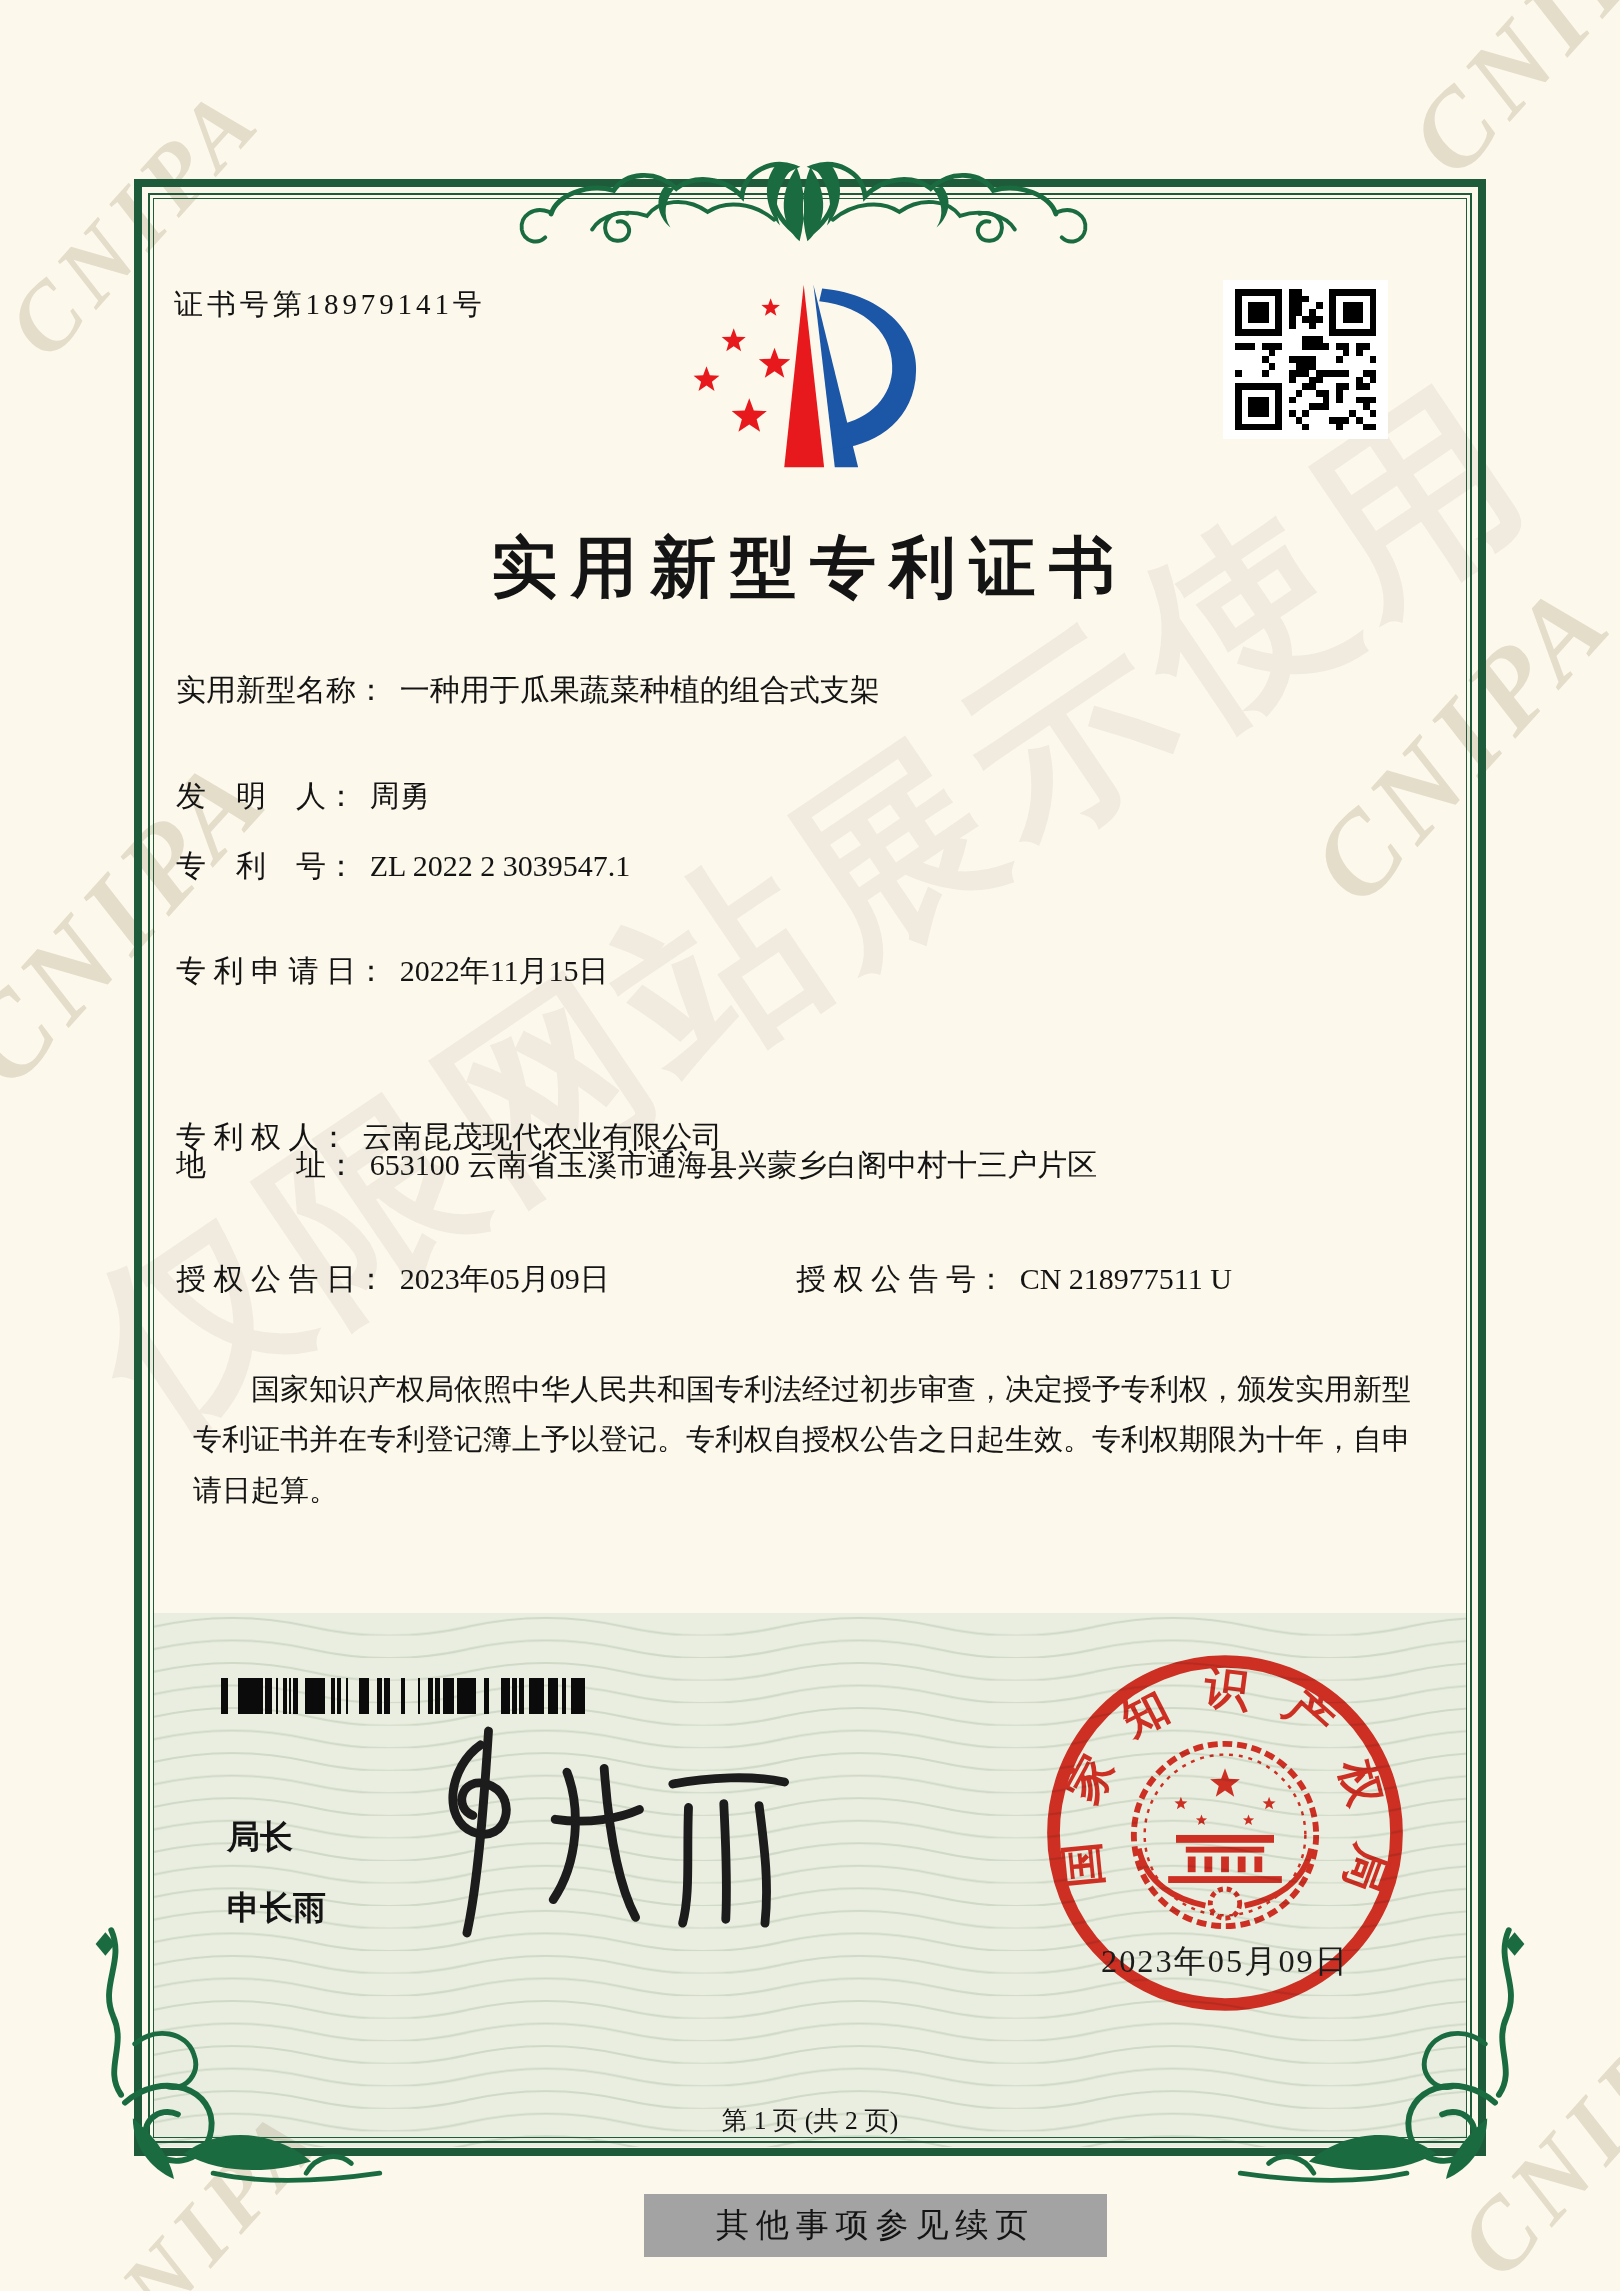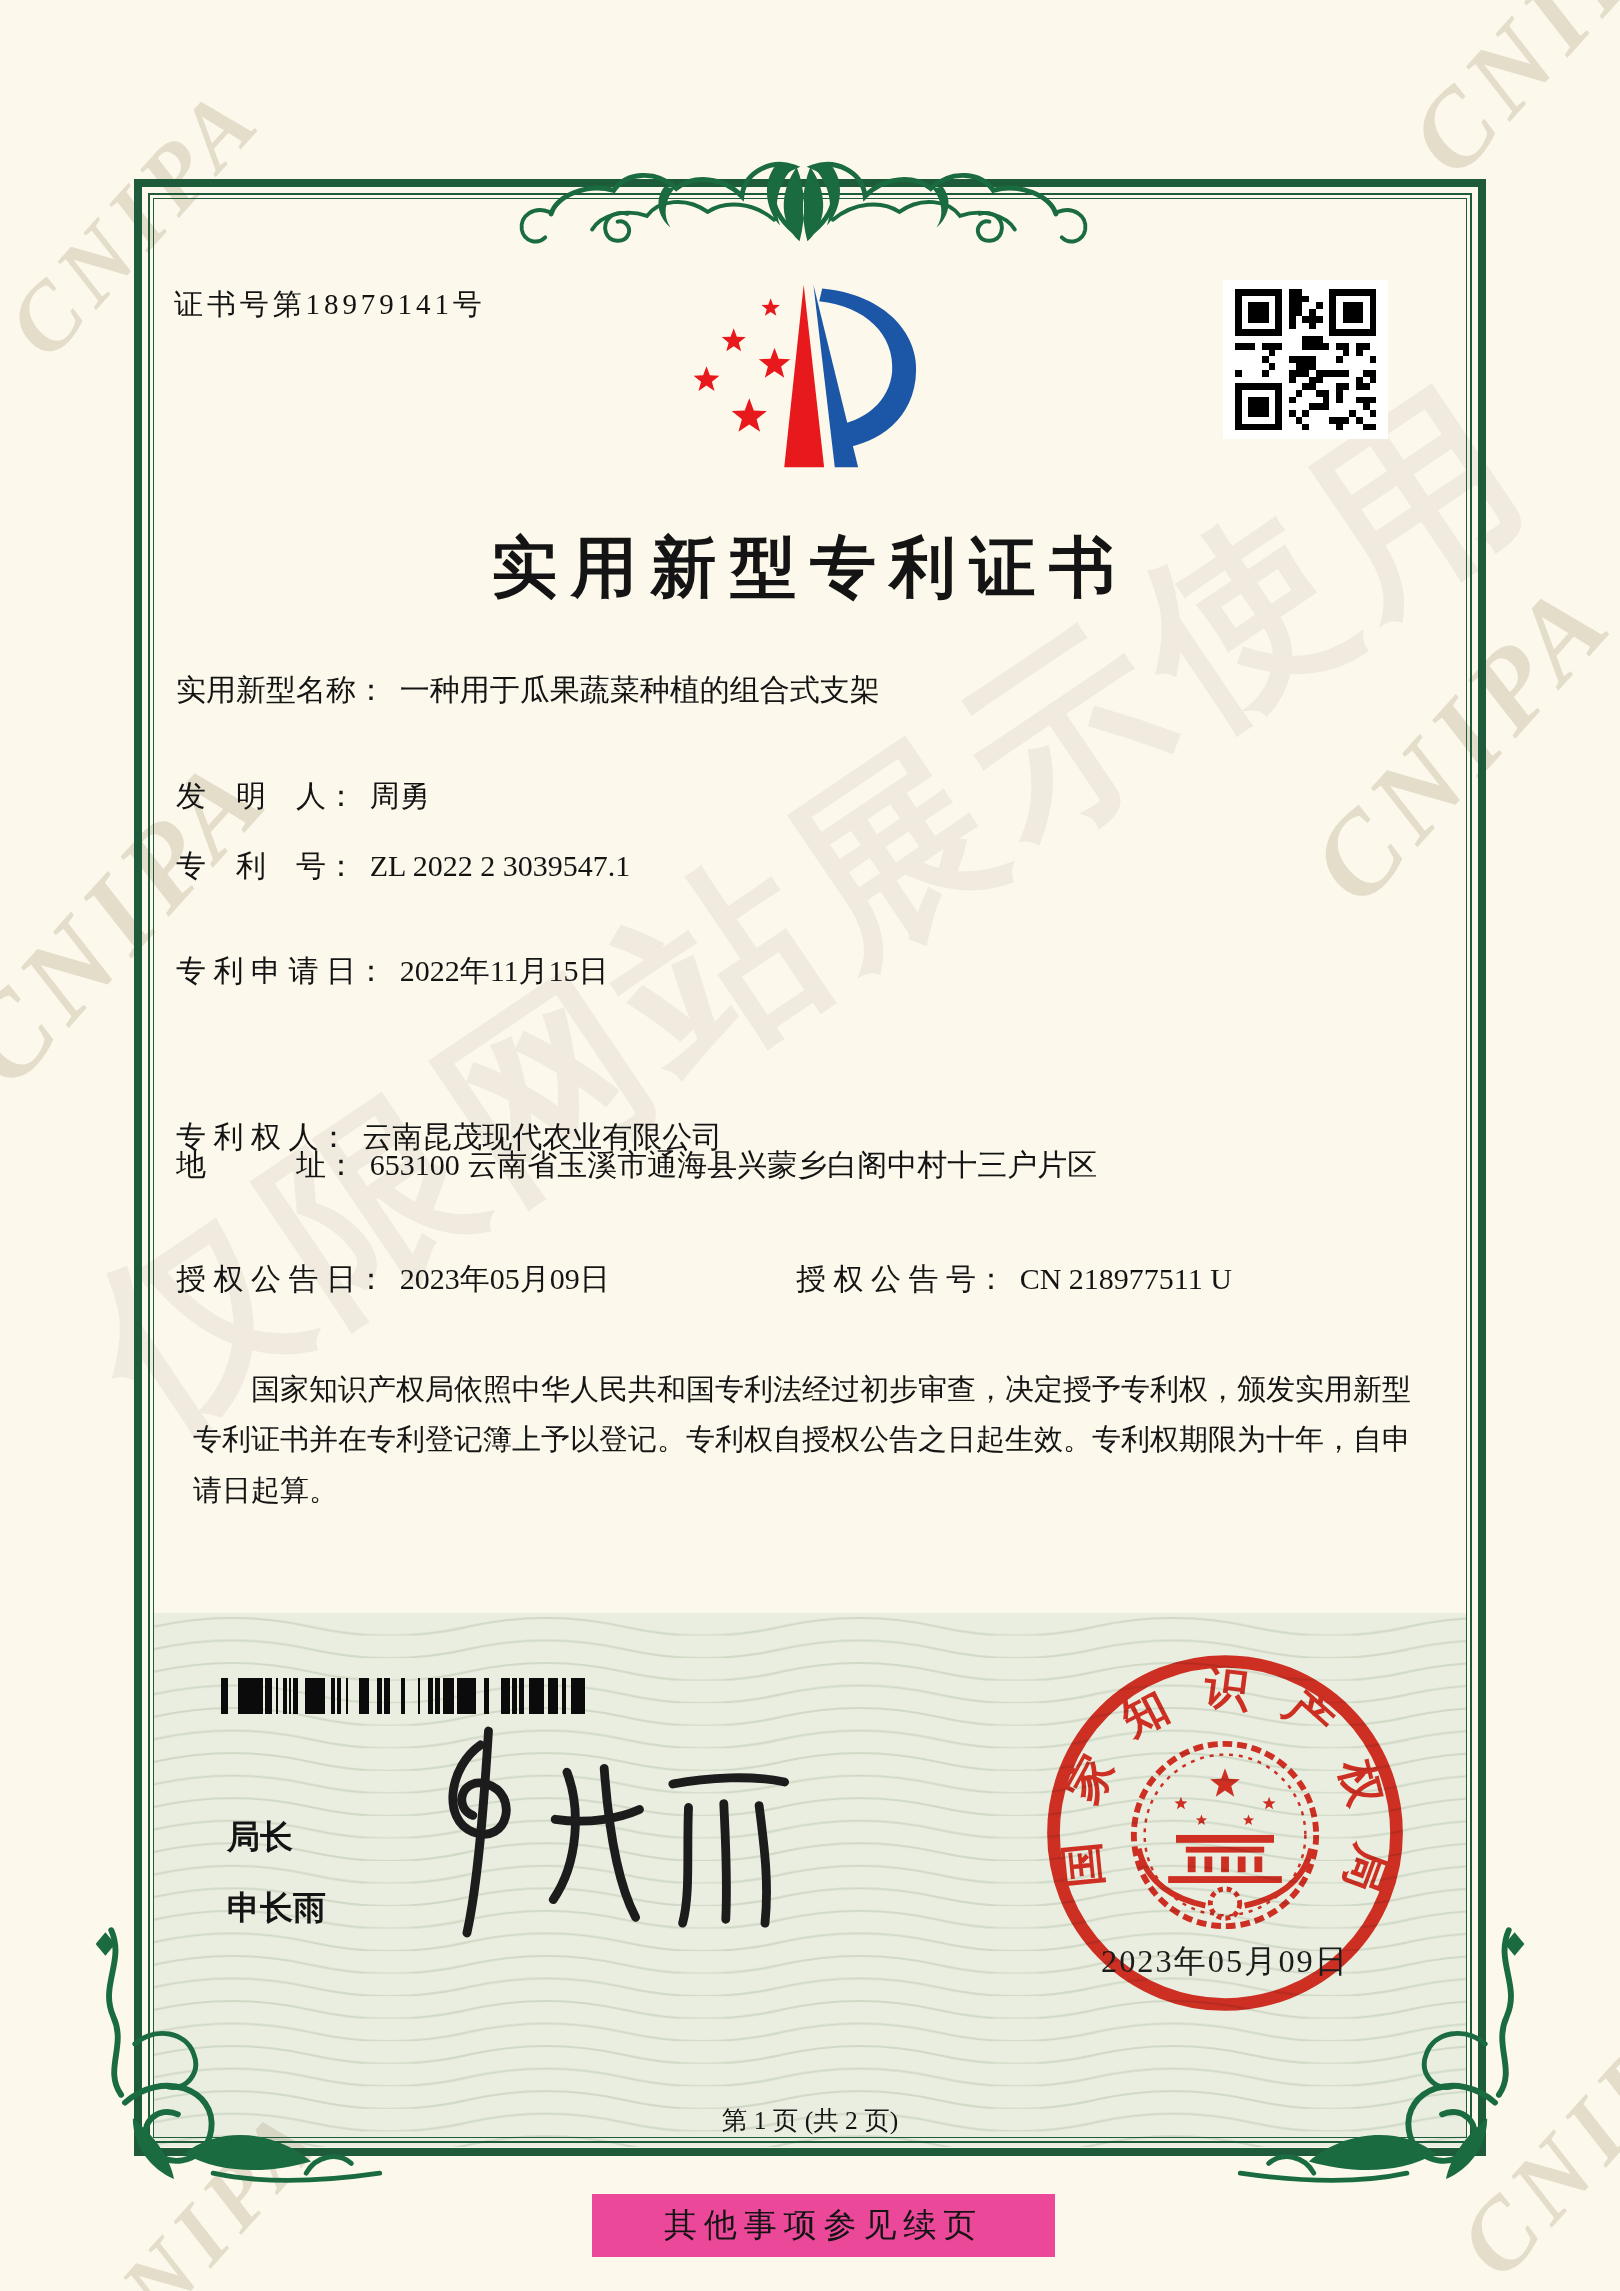--- a/index.html
+++ b/index.html
@@ -56,21 +56,21 @@
   .body-text p{font-size:29px;line-height:1.74;text-indent:2em;margin-bottom:11.8px;color:#151515}
   .barcode{position:absolute;left:221px;top:1678px;width:365px;height:36px;display:flex;z-index:5}
   .barcode i{display:block;height:100%}
   .signer-title{position:absolute;left:227px;top:1815px;font-size:33px;font-weight:bold;
     font-family:"Liberation Sans",sans-serif;z-index:5}
   .signer-name{position:absolute;left:227px;top:1886px;font-size:33px;font-weight:bold;
     font-family:"Liberation Sans",sans-serif;z-index:5}
   .signature{position:absolute;left:363px;top:1725px;width:451px;height:216px;z-index:6}
   .seal{position:absolute;left:1029px;top:1627px;width:392px;height:412px;z-index:7;mix-blend-mode:multiply;opacity:.95}
   .page-indicator{position:absolute;left:0;top:2103px;width:100%;text-align:center;font-size:25.5px;z-index:5}
-  .note-box{position:absolute;left:592px;top:2194px;width:463px;height:63px;background:#ec4899;
+  .note-box{position:absolute;left:644px;top:2194px;width:463px;height:63px;background:#a3a3a3;
     display:flex;align-items:center;justify-content:center;z-index:5}
   .note-box span{font-size:33px;letter-spacing:6.9px}
 
   .green-stroke{stroke:var(--flourish-green);fill:none;stroke-linecap:round}
   .green-fill{fill:var(--flourish-green)}
   .red-fill{fill:var(--logo-red)}
   .blue-fill{fill:var(--logo-blue)}
   .seal-stroke{stroke:var(--seal-red);fill:none}
   .seal-fill{fill:var(--seal-red)}
 </style>

